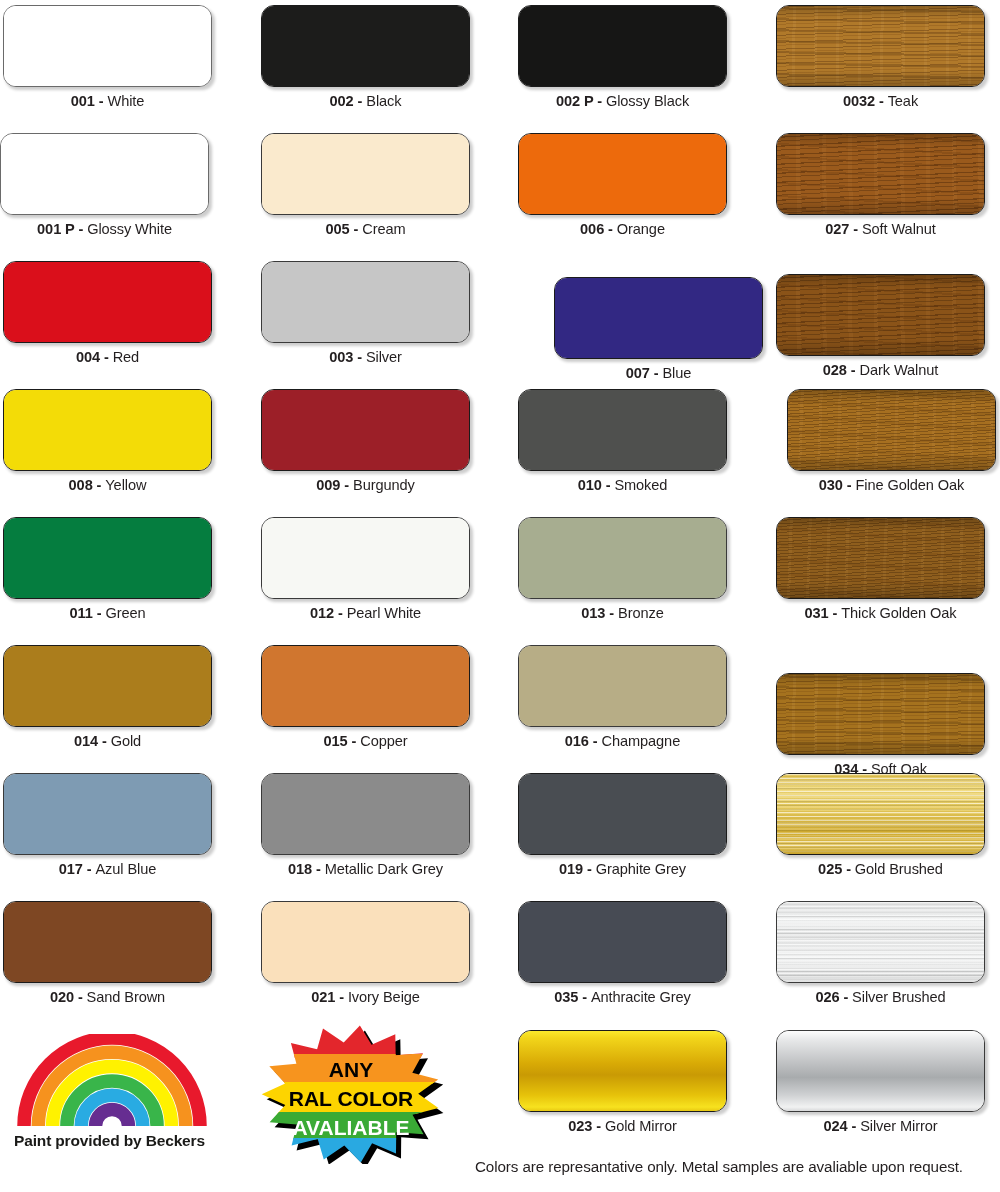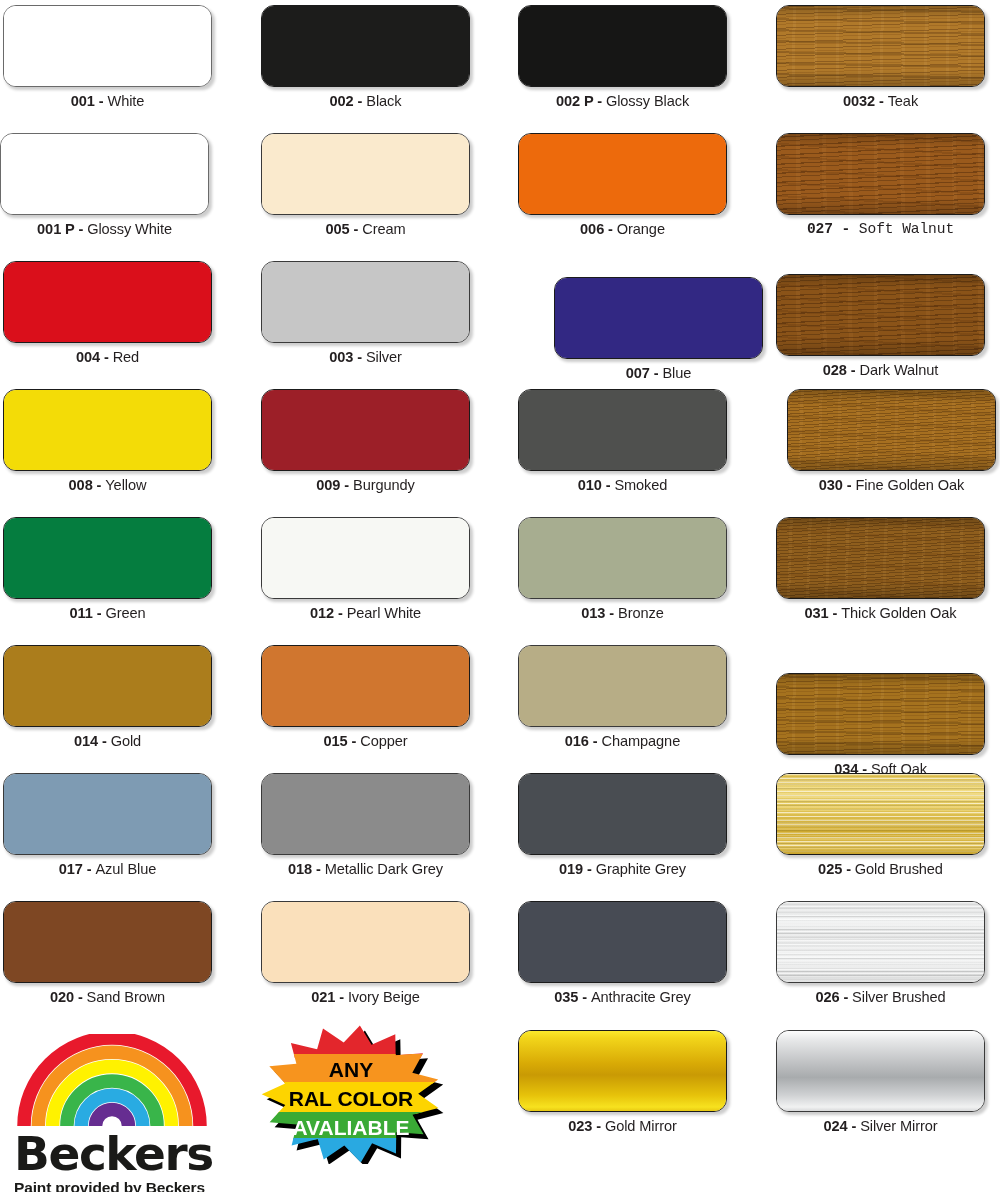--- a/index.html
+++ b/index.html
@@ -224,21 +224,21 @@
         <div class="label"><span class="code">005</span><span class="dash"> - </span><span>Cream</span></div>
       </div>
       <div class="cell" style="left: 518px; top: 133px;">
         <div class="chip-wrap">
           <div class="chip">
             <div class="fill" style="background: rgb(237, 106, 12);"></div>
           </div>
         </div>
         <div class="label"><span class="code">006</span><span class="dash"> - </span><span>Orange</span></div>
       </div>
-      <div class="cell" style="left: 776px; top: 133px; font-family: Liberation Mono, monospace;">
+      <div class="cell" style="left: 776px; top: 133px;">
         <div class="chip-wrap">
           <div class="chip">
             <div class="fill" style="background: rgb(154, 90, 28);">
               <div class="wood">
                 <div class="grain grain-b"></div>
                 <div style="position: absolute; inset: 0px; background: linear-gradient(rgba(0, 0, 0, 0.22) 0%, rgba(0, 0, 0, 0) 16%, rgba(0, 0, 0, 0) 80%, rgba(0, 0, 0, 0.22) 100%);"></div>
               </div>
             </div>
           </div>
         </div>
@@ -474,21 +474,20 @@
         <g id="rainbow-arcs" fill="none" stroke-linecap="butt">
             <path d="M 10 92 A 88 88 0 0 1 186 92" stroke="#e8192c" stroke-width="13.5" fill="none"></path>
             <path d="M 24.299999999999997 92 A 73.7 73.7 0 0 1 171.7 92" stroke="#f6921e" stroke-width="13.5" fill="none"></path>
             <path d="M 38.6 92 A 59.4 59.4 0 0 1 157.4 92" stroke="#fff200" stroke-width="13.5" fill="none"></path>
             <path d="M 52.900000000000006 92 A 45.099999999999994 45.099999999999994 0 0 1 143.1 92" stroke="#39b54a" stroke-width="13.5" fill="none"></path>
             <path d="M 67.2 92 A 30.799999999999997 30.799999999999997 0 0 1 128.8 92" stroke="#29abe2" stroke-width="13.5" fill="none"></path>
             <path d="M 81.5 92 A 16.5 16.5 0 0 1 114.5 92" stroke="#662d91" stroke-width="13.5" fill="none"></path>
           </g>
       </svg>
     </div>
-    <div class="beckers-word">Beckers</div>
     <div class="beckers-sub">Paint provided by Beckers</div>
   </div>
 
   <div class="badge-wrap" style="left:256px; top:1024px;">
     <svg width="190" height="140" viewBox="0 0 190 140">
       <defs>
         <clipPath id="starclip">
           <polygon id="starpoly-clip" points="103.9,1.5 115.5,20.7 139.3,10.2 139.7,31.3 167.0,29.3 156.3,48.7 182.2,55.4 162.2,69.8 182.4,84.0 156.5,90.8 167.5,110.2 140.2,108.3 140.0,129.4 116.1,119.2 104.8,138.4 88.3,121.5 67.8,135.6 61.7,115.0 35.6,121.4 40.8,100.6 13.6,98.3 29.3,81.0 5.7,70.3 29.2,59.5 13.3,42.3 40.4,39.8 34.9,19.1 61.1,25.3 67.0,4.6 87.7,18.5"></polygon>
         </clipPath>
       </defs>
@@ -518,13 +517,14 @@
       <div class="cell" style="left: 776px; top: 1030px;">
         <div class="chip-wrap">
           <div class="chip light">
             <div class="fill" style="background: linear-gradient(rgb(253, 253, 253) 0%, rgb(230, 231, 232) 12%, rgb(189, 191, 193) 42%, rgb(168, 171, 173) 58%, rgb(207, 209, 211) 80%, rgb(241, 242, 242) 95%, rgb(216, 217, 218) 100%);"></div>
           </div>
         </div>
         <div class="label"><span class="code">024</span><span class="dash"> - </span><span>Silver Mirror</span></div>
       </div>
     </div>
 
+  <div class="disclaimer" style="left:475px; top:1158px;">Colors are represantative only. Metal samples are avaliable upon request.</div>
 </div>
 
 </body></html>

